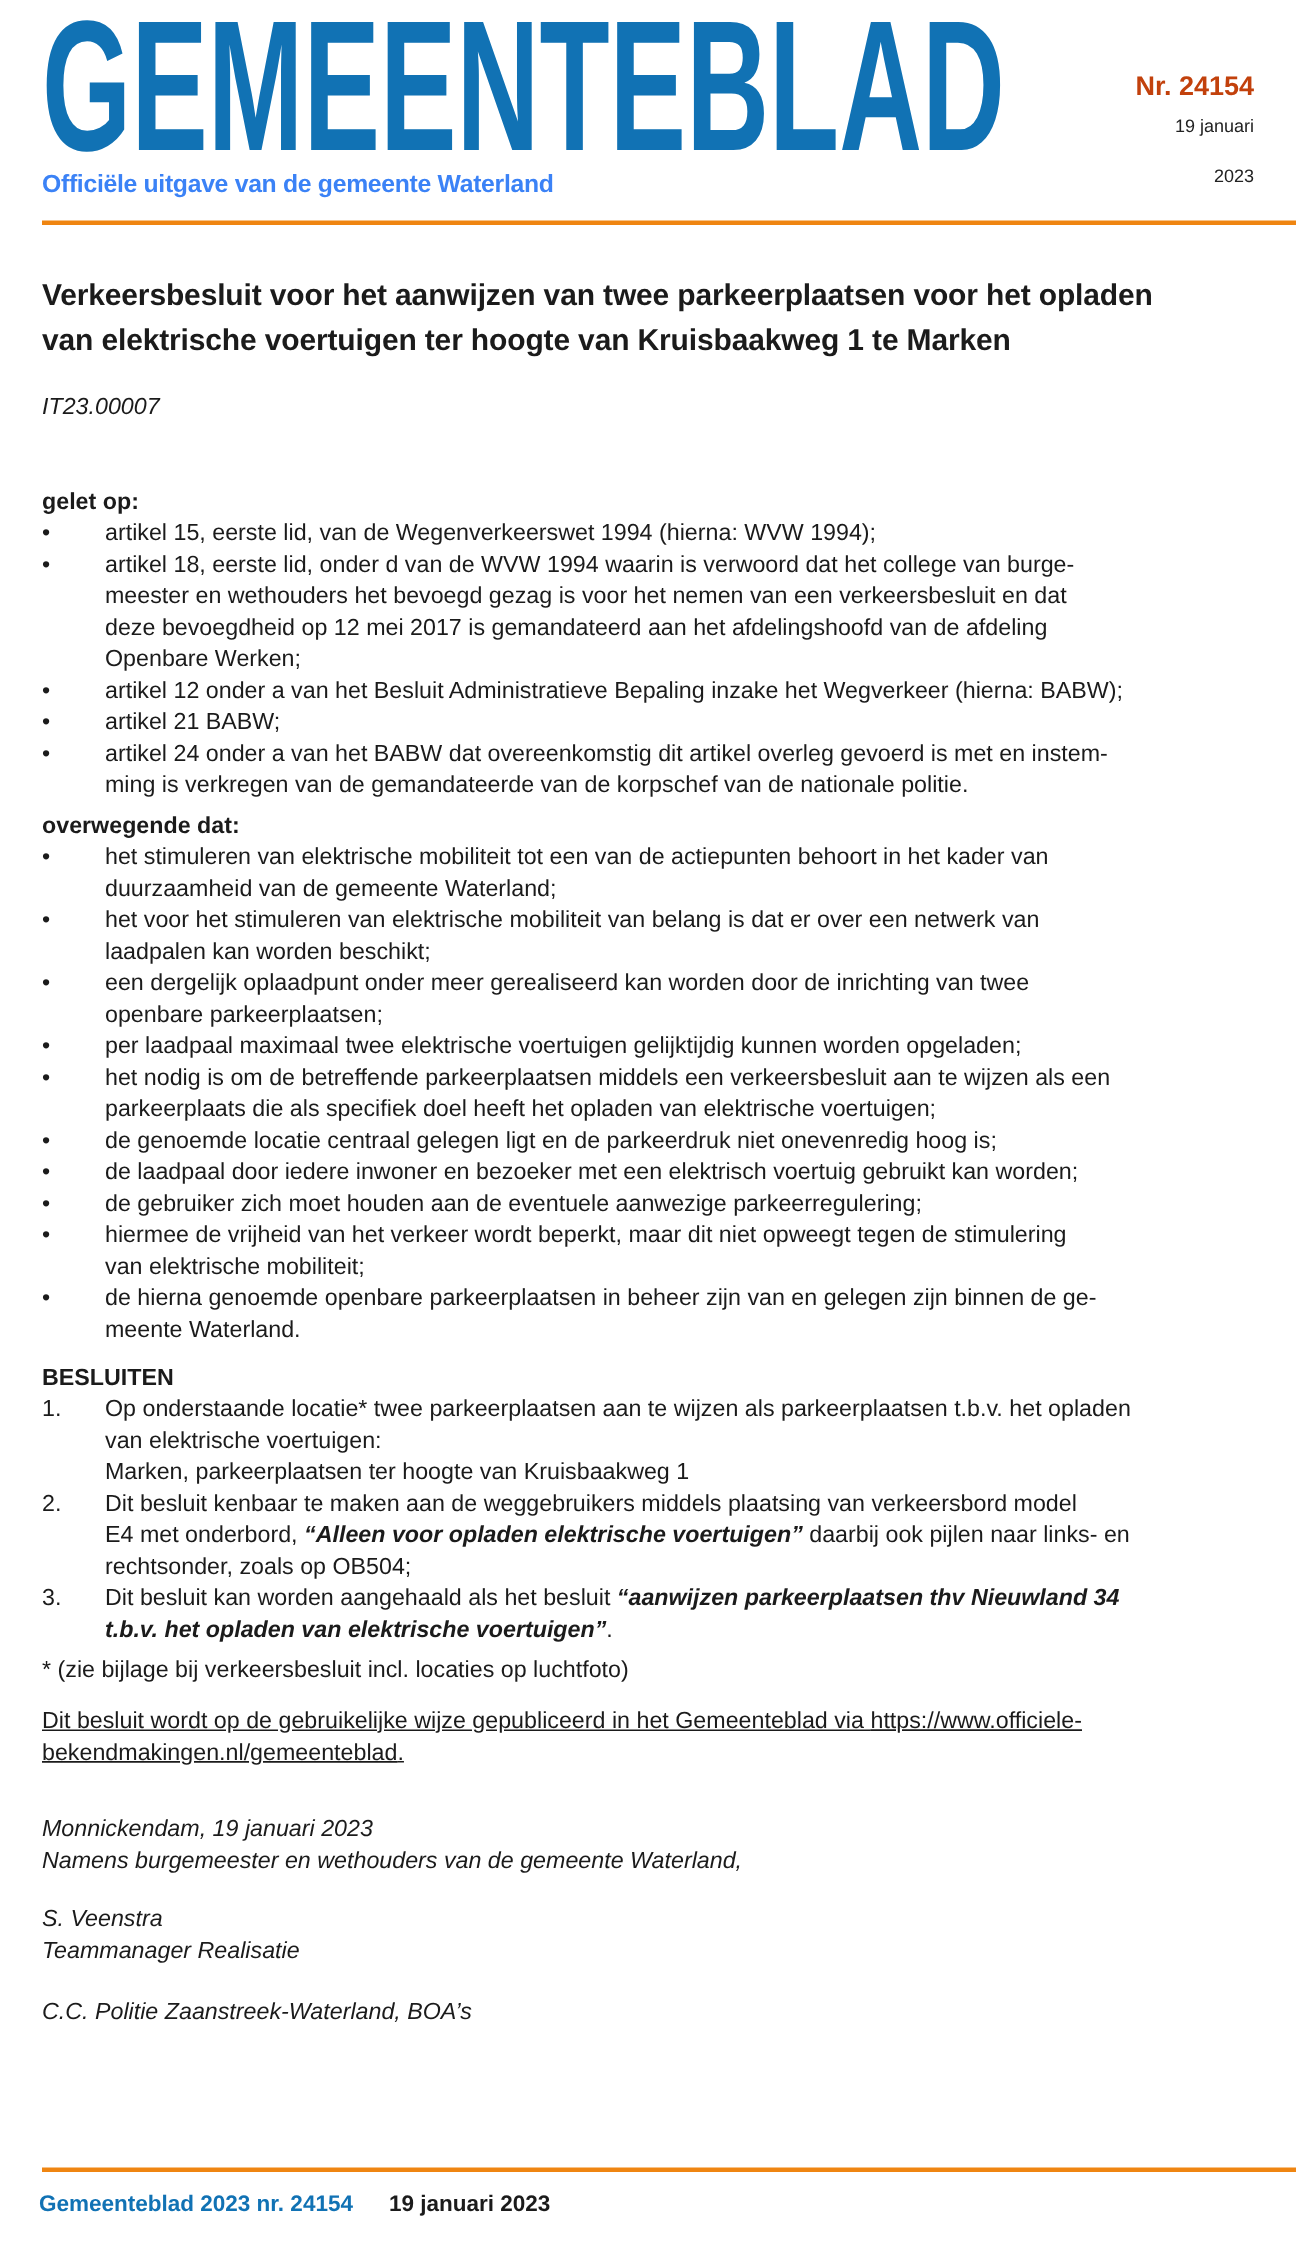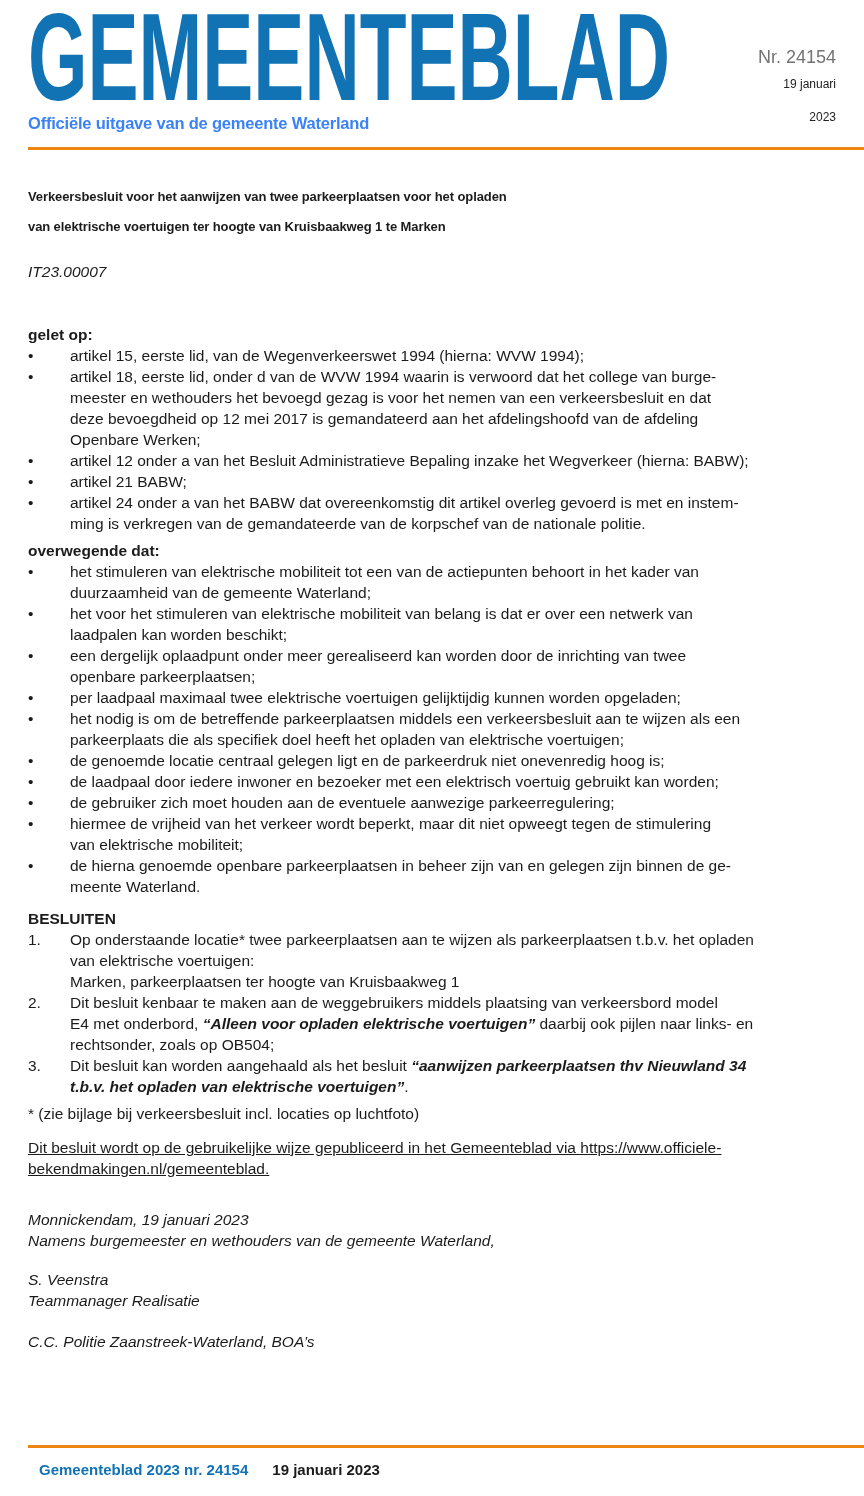--- a/index.html
+++ b/index.html
@@ -23,30 +23,30 @@
   .logo-svg text {
     font-family: "Liberation Sans", "DejaVu Sans", sans-serif;
     font-weight: bold;
     fill: #1172b4;
   }
   .subtitle {
     color: #3b82f6; font-weight: bold; font-size: 16.5px;
     margin-top: 7px; letter-spacing: -0.2px;
   }
   .issue-block { text-align: right; padding-top: 8px; }
-  .issue-number { color: #737373; font-weight: normal; font-size: 18px; line-height: 22px; }
+  .issue-number { color: #c2410c; font-weight: bold; font-size: 18px; line-height: 22px; }
   .issue-date { font-size: 12px; line-height: 33px; color: #222; }
 
   .rule { height: 3px; background: #ef8511; margin-left: 28px; }
   .rule-top { margin-top: 13px; }
 
   
   .content { padding: 0 28px; }
   .doc-title {
-    font-size: 13px; line-height: 30px; font-weight: bold;
+    font-size: 20px; line-height: 30px; font-weight: bold;
     margin-top: 32px; white-space: pre-line; letter-spacing: -0.1px;
   }
   .reference { font-style: italic; margin-top: 19px; }
 
   .section-heading { font-weight: bold; }
   .heading-gelet { margin-top: 42px; }
   .heading-overwegende { margin-top: 6px; }
   .heading-besluiten { margin-top: 11px; }
 
   .li-row { display: flex; }
@@ -59,21 +59,21 @@
   .pub a { color: inherit; text-decoration: underline; }
 
   .sig { font-style: italic; }
   .place-date-block { margin-top: 30px; }
   .name-block { margin-top: 18px; }
   .cc-block { margin-top: 20px; }
 
   
   .page-footer { position: absolute; left: 0; right: 0; bottom: 0; }
   .footer-rule { height: 3px; background: #ef8511; margin-left: 28px; }
-  .footer-text { padding: 11px 28px 16px 39px; font-weight: bold; font-size: 15px; }
+  .footer-text { padding: 11px 28px 16px 26px; font-weight: bold; font-size: 15px; }
   .footer-pub { color: #1172b4; margin-right: 24px; }
   .footer-date { color: #1b1b1b; }
 </style>
 </head>
 <body>
 
 <div>
 
   <div class="masthead">
     <div>

